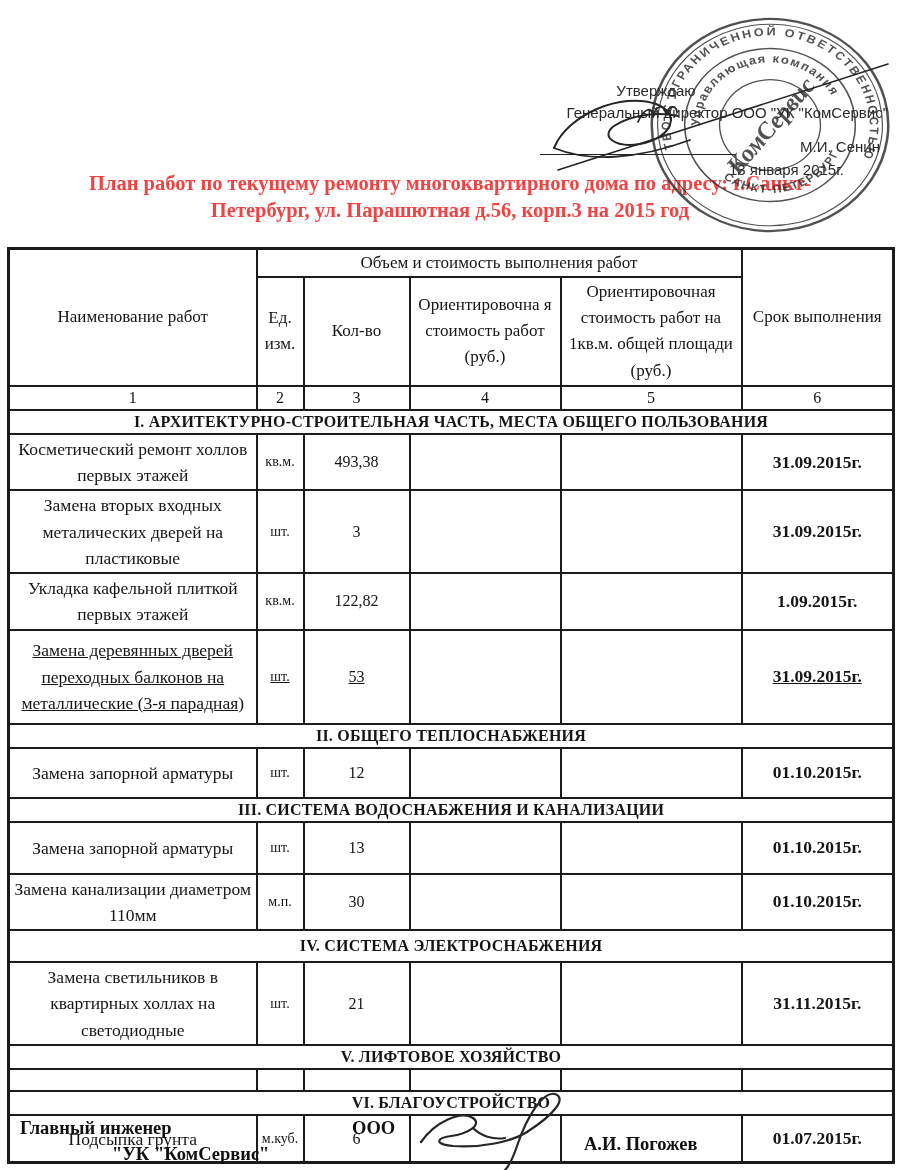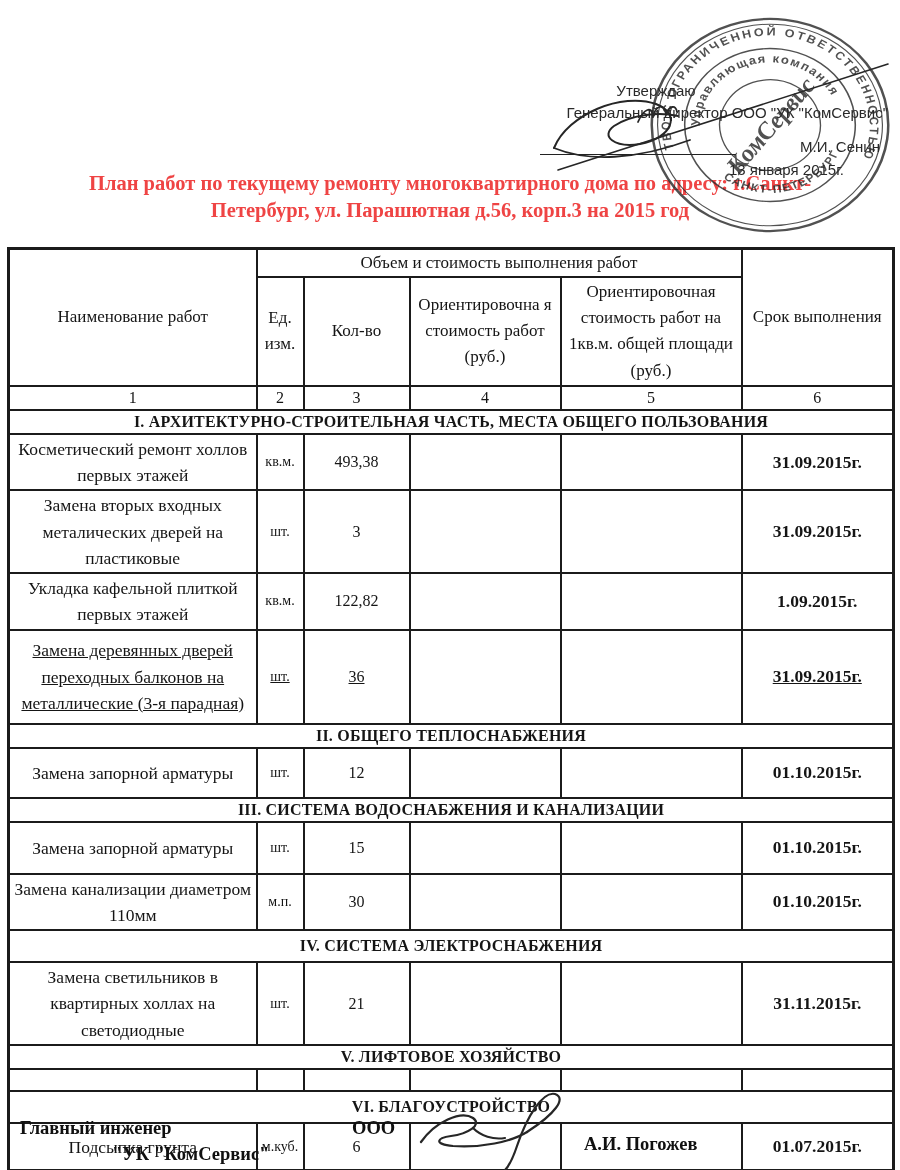--- a/index.html
+++ b/index.html
@@ -168,21 +168,21 @@
           <td class="c-name">Укладка кафельной плиткой первых этажей</td>
           <td class="c-unit">кв.м.</td>
           <td class="c-qty">122,82</td>
           <td class="c-cost"></td>
           <td class="c-cost"></td>
           <td class="c-date">1.09.2015г.</td>
         </tr>
         <tr style="height: 94px; text-decoration: underline;">
           <td class="c-name">Замена деревянных дверей переходных балконов на металлические (3-я парадная)</td>
           <td class="c-unit">шт.</td>
-          <td class="c-qty">36</td>
+          <td class="c-qty">53</td>
           <td class="c-cost"></td>
           <td class="c-cost"></td>
           <td class="c-date">31.09.2015г.</td>
         </tr>
         <tr style="height: 24px;">
           <td colspan="6" class="c-section">II. ОБЩЕГО ТЕПЛОСНАБЖЕНИЯ</td>
         </tr>
         <tr style="height: 50px;">
           <td class="c-name">Замена запорной арматуры</td>
           <td class="c-unit">шт.</td>
@@ -190,21 +190,21 @@
           <td class="c-cost"></td>
           <td class="c-cost"></td>
           <td class="c-date">01.10.2015г.</td>
         </tr>
         <tr style="height: 24px;">
           <td colspan="6" class="c-section">III. СИСТЕМА ВОДОСНАБЖЕНИЯ И КАНАЛИЗАЦИИ</td>
         </tr>
         <tr style="height: 52px;">
           <td class="c-name">Замена запорной арматуры</td>
           <td class="c-unit">шт.</td>
-          <td class="c-qty">15</td>
+          <td class="c-qty">13</td>
           <td class="c-cost"></td>
           <td class="c-cost"></td>
           <td class="c-date">01.10.2015г.</td>
         </tr>
         <tr style="height: 47px;">
           <td class="c-name">Замена канализации диаметром 110мм</td>
           <td class="c-unit">м.п.</td>
           <td class="c-qty">30</td>
           <td class="c-cost"></td>
           <td class="c-cost"></td>
@@ -225,21 +225,21 @@
           <td colspan="6" class="c-section">V. ЛИФТОВОЕ ХОЗЯЙСТВО</td>
         </tr>
         <tr style="height: 22px;">
           <td class="c-name"></td>
           <td class="c-unit"></td>
           <td class="c-qty"></td>
           <td class="c-cost"></td>
           <td class="c-cost"></td>
           <td class="c-date"></td>
         </tr>
-        <tr style="height: 32px;">
+        <tr style="height: 24px;">
           <td colspan="6" class="c-section">VI. БЛАГОУСТРОЙСТВО</td>
         </tr>
         <tr style="height: 48px;">
           <td class="c-name">Подсыпка грунта</td>
           <td class="c-unit">м.куб.</td>
           <td class="c-qty">6</td>
           <td class="c-cost"></td>
           <td class="c-cost"></td>
           <td class="c-date">01.07.2015г.</td>
         </tr>

